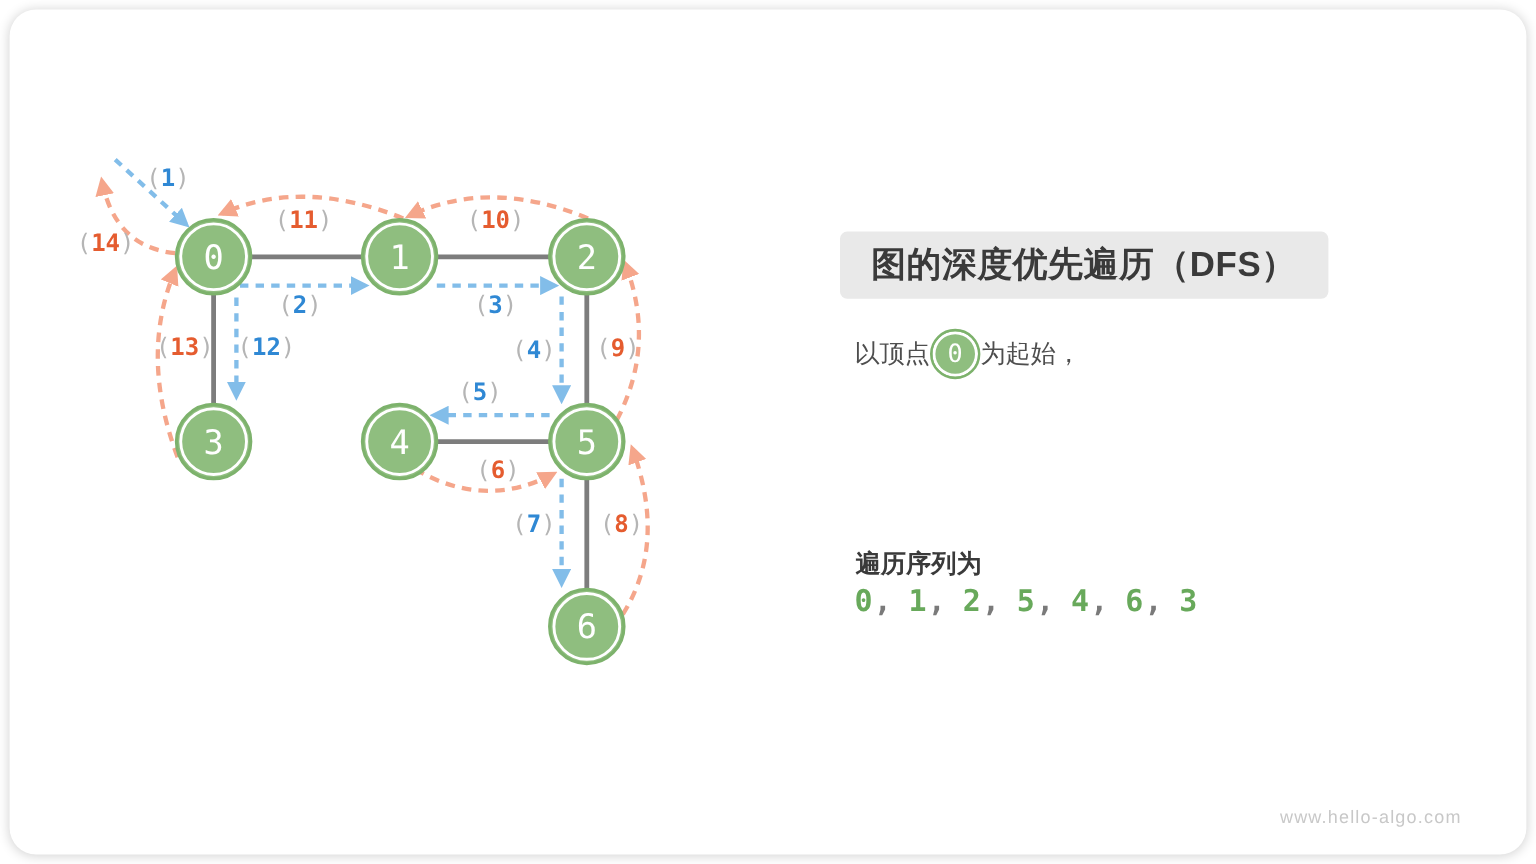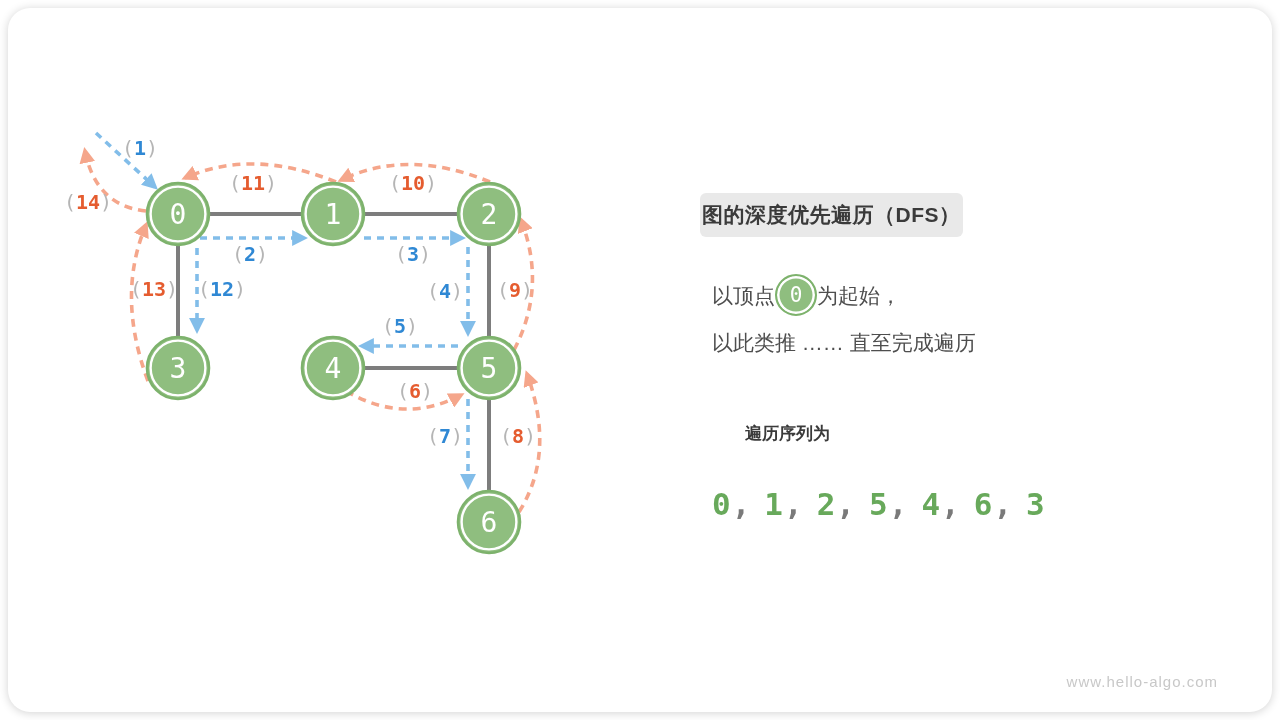--- a/index.html
+++ b/index.html
@@ -2,32 +2,32 @@
 <html><head>
 <meta charset="utf-8">
 <style>
   html,body{margin:0;padding:0;width:1280px;height:720px;background:#ffffff;
     font-family:"Liberation Sans",sans-serif;overflow:hidden;}
   .card{position:absolute;left:8px;top:8px;right:8px;bottom:8px;background:#ffffff;
     border-radius:22px;box-shadow:0 1px 10px rgba(0,0,0,0.18);}
   #graph-svg{position:absolute;left:0;top:0;width:100%;height:100%;}
   .panel{position:absolute;left:0;top:0;width:100%;height:100%;pointer-events:none;}
   .title-box{position:absolute;left:692px;top:185px;background:#e9e9e9;border-radius:6px;
-    padding:8px 2px;font-size:21px;font-weight:bold;color:#3a3a3a;letter-spacing:0.5px;}
+    padding:8px 26px;font-size:29px;font-weight:bold;color:#3a3a3a;letter-spacing:0.5px;}
   .para{position:absolute;left:704px;top:262px;font-size:21px;color:#4e4e4e;}
   .line{line-height:41px;white-space:nowrap;}
   .line1{display:flex;align-items:center;height:50px;margin-bottom:2px;}
   .line1 > span{margin:0;text-align:center;}
   .chip{display:inline-flex;align-items:center;justify-content:center;width:42px;height:42px;
     margin:0 12px;border-radius:50%;background:#8fbe7f;border:2px solid #7db26c;
     box-shadow:inset 0 0 0 2.5px #ffffff;color:#ffffff;
     font-family:"DejaVu Sans Mono",monospace;font-size:21px;box-sizing:border-box;}
-  .seq-label{position:absolute;left:705px;top:414px;font-size:17px;font-weight:bold;color:#3a3a3a;margin-left:32px;}
+  .seq-label{position:absolute;left:705px;top:448px;font-size:21px;font-weight:bold;color:#3a3a3a;}
   .sequence{position:absolute;left:704px;top:478px;font-family:"DejaVu Sans Mono",monospace;
-    font-size:31px;font-weight:bold;letter-spacing:1px;}
+    font-size:25px;font-weight:bold;letter-spacing:1px;}
   .sequence .num{color:#68a95b;}
   .sequence .sep{color:#7a7a7a;margin-right:13px;}
   .watermark{position:absolute;right:54px;bottom:22px;font-family:Liberation Sans, sans-serif;
     font-size:15px;color:#c8c8c8;letter-spacing:1px;}
 </style>
 </head>
 <body>
 
 <div class="card">
   <svg id="graph-svg" viewBox="0 0 1264 704">
@@ -116,21 +116,20 @@
     <div class="title-box">图的深度优先遍历（DFS）</div>
 
     <div class="para">
       <div class="line line1">
         <span>以顶点</span>
         <span class="chip">
           <span>0</span>
         </span>
         <span>为起始，</span>
       </div>
-      <div class="line">以此类推 …… 直至完成遍历</div>
     </div>
 
     <div class="seq-label">遍历序列为</div>
     <div class="sequence" id="sequence"><span class="num">0</span><span class="sep">,</span><span class="num">1</span><span class="sep">,</span><span class="num">2</span><span class="sep">,</span><span class="num">5</span><span class="sep">,</span><span class="num">4</span><span class="sep">,</span><span class="num">6</span><span class="sep">,</span><span class="num">3</span></div>
   </div>
 
   <div class="watermark">www.hello-algo.com</div>
 </div>
 
 </body></html>

